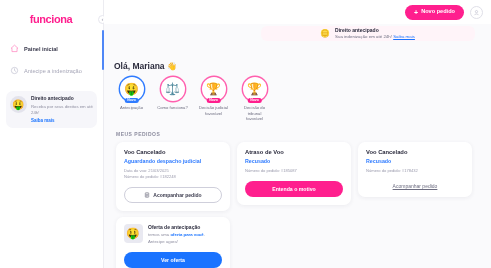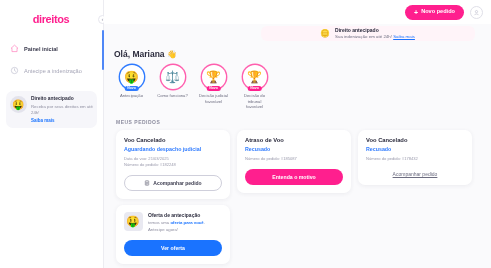--- a/index.html
+++ b/index.html
@@ -84,21 +84,21 @@
   .banner {
     background: #fff4f9; border-radius: 6px; height: 15px;
     display: flex; align-items: center; justify-content: center; gap: 5px;
     margin: 0 auto 0 auto; width: 214px; position: relative; left: 70px;
   }
   .banner-ico { font-size: 8px; line-height: 1; }
   .banner-title { font-size: 5px; font-weight: bold; color: #2b2b3d; line-height: 1.3; }
   .banner-sub { font-size: 4.4px; color: #6d6d80; line-height: 1.3; }
   .banner-sub a { color: #1a73ff; text-decoration: underline; }
 
-  .greet { font-size: 8.5px; font-weight: bold; color: #2b2b3d; margin: 8px 0 0 0; display: flex; align-items: center; gap: 3px; }
+  .greet { font-size: 8.5px; font-weight: bold; color: #2b2b3d; margin: 20px 0 0 0; display: flex; align-items: center; gap: 3px; }
   .greet .wave { font-size: 8px; }
 
   .stories { display: flex; gap: 10px; margin-top: 6px; padding-left: 2px; }
   .story { width: 31px; text-align: center; }
   .story-ring {
     width: 24px; height: 24px; border-radius: 50%;
     margin: 0 auto; position: relative;
     display: flex; align-items: center; justify-content: center;
     font-size: 11px; background: #fff;
   }
@@ -158,21 +158,21 @@
   .doc-ico { width: 6px; height: 6px; display: block; }
 </style>
 </head>
 <body>
 
 <div class="app">
 
   <aside class="sidebar">
     <div class="logo-row">
       <div class="logo">
-        <span>direitos</span>
+        <span>funciona</span>
       </div>
       <div class="collapse-btn">‹</div>
     </div>
 
     <nav class="nav">
       <div class="nav-item">
         <svg class="nav-ico" viewBox="0 0 16 16">
           <path d="M8 2 L14 7.5 L12.5 7.5 L12.5 13.5 L3.5 13.5 L3.5 7.5 L2 7.5 Z" fill="none" stroke="#ff8fc4" stroke-width="1.4" stroke-linejoin="round"></path>
         </svg>
         <span>Painel inicial</span>

